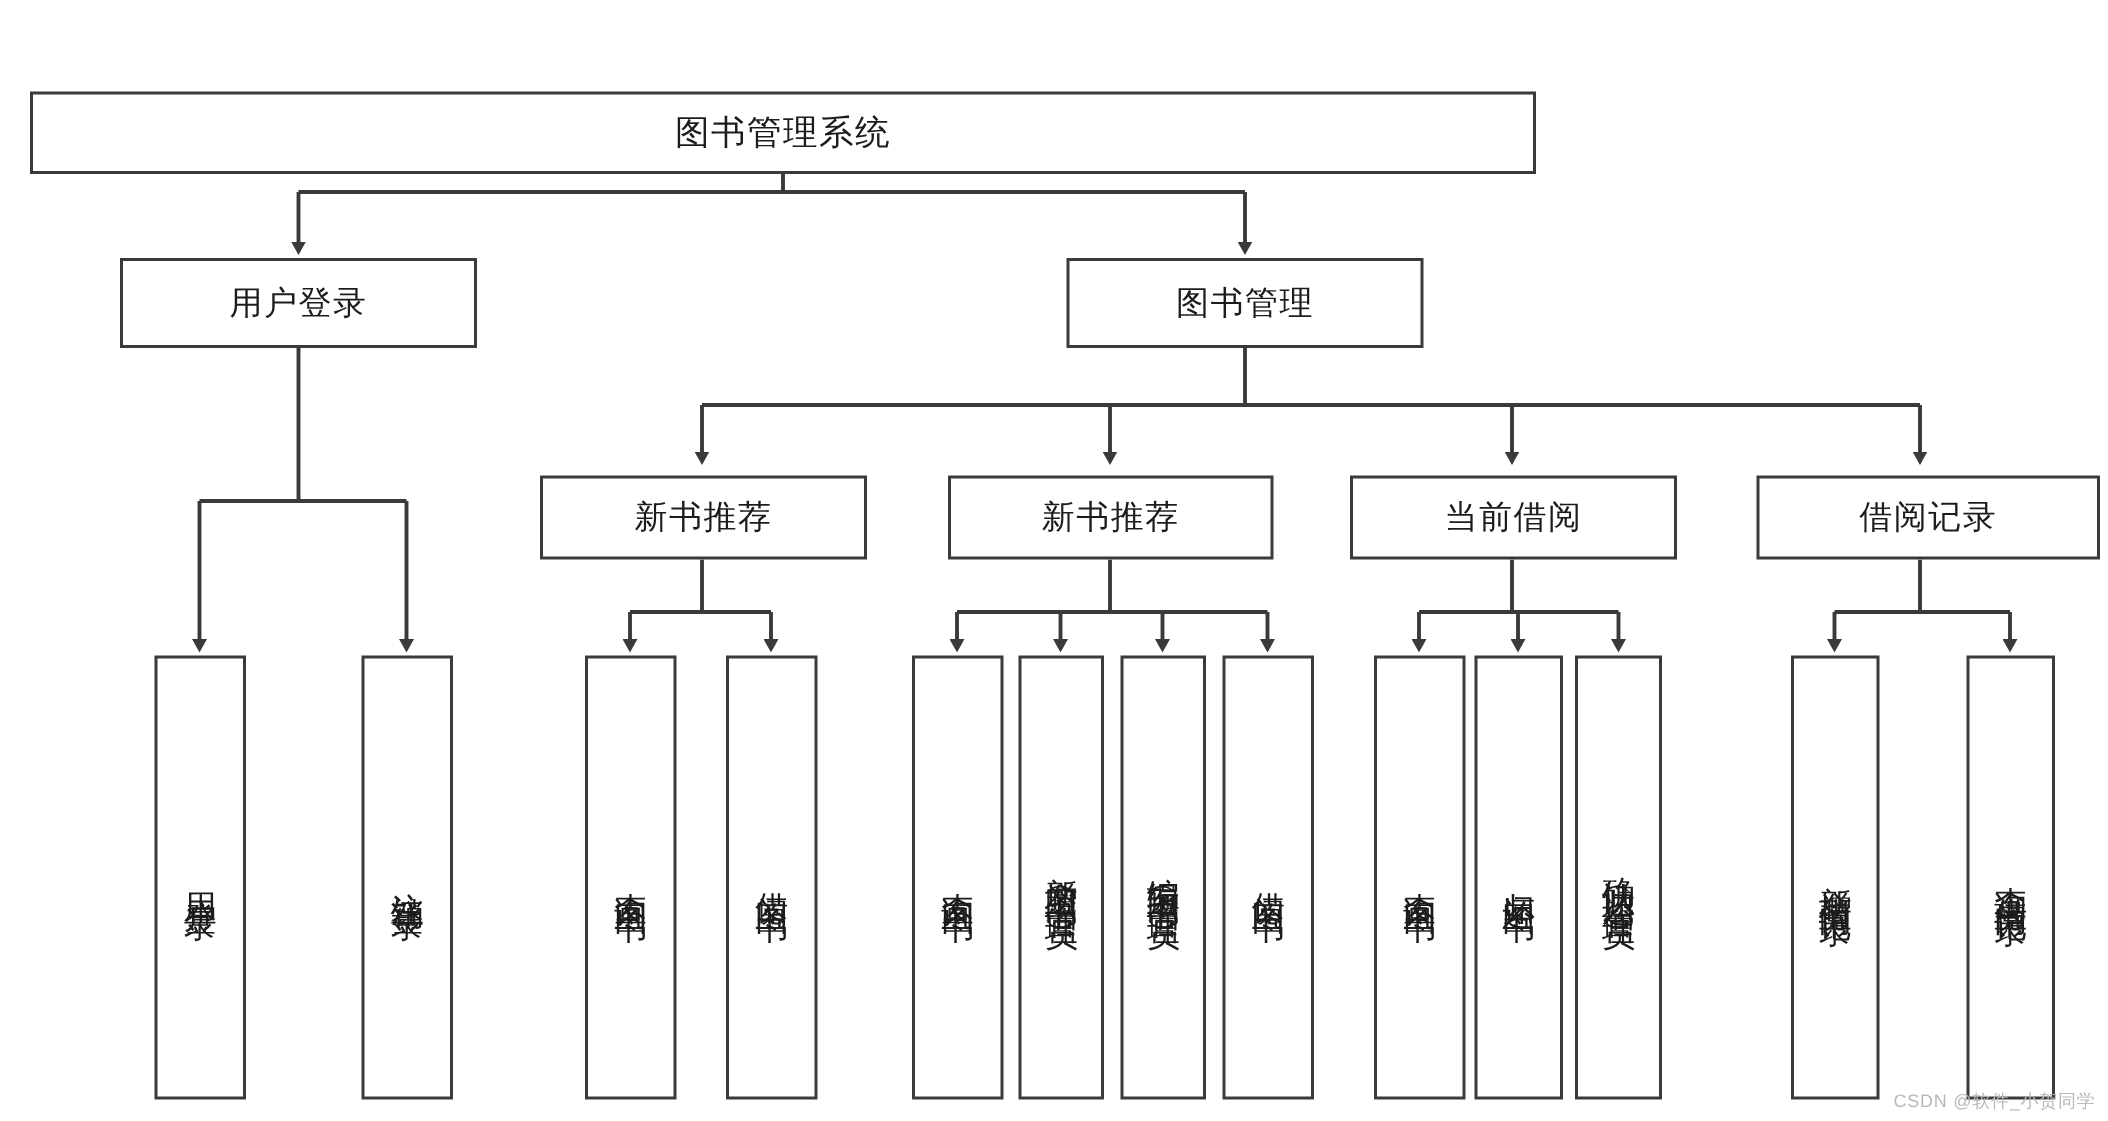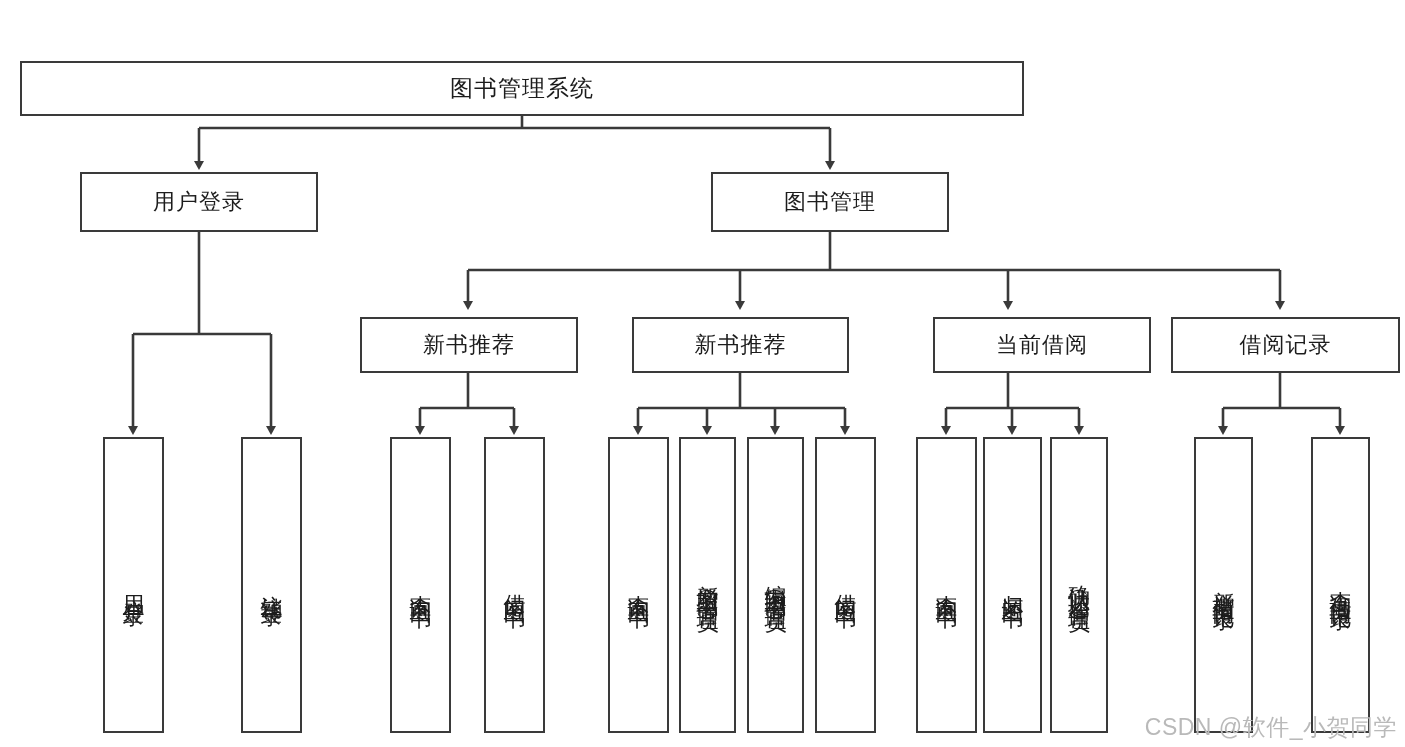--- a/index.html
+++ b/index.html
@@ -23,21 +23,21 @@
     font-size:22px;
     letter-spacing:4px;
     line-height:1;
     padding:10px 0;
   }
   .title-box{ font-size:23px;margin-top:48px; }
   .watermark{
     position:absolute;
     right:8px;
     bottom:4px;
-    font-size:23px;
+    font-size:12px;
     color:#b9b9b9;
     letter-spacing:0.5px;
     white-space:nowrap;
     pointer-events:none;
   }
 </style>
 </head>
 <body>
 
 <div id="stage">
@@ -92,21 +92,21 @@
     </g>
   </svg>
 
   <div class="node-box node-h title-box" style="left:20px;top:13px;width:1004px;height:55px;">图书管理系统</div>
 
   <div class="node-box node-h" style="left:80px;top:172px;width:238px;height:60px;">用户登录</div>
   <div class="node-box node-h" style="left:711px;top:172px;width:238px;height:60px;">图书管理</div>
 
   <div class="node-box node-h" style="left:360px;top:317px;width:218px;height:56px;">新书推荐</div>
   <div class="node-box node-h" style="left:632px;top:317px;width:217px;height:56px;">新书推荐</div>
-  <div class="node-box node-h" style="left:900px;top:317px;width:218px;height:56px;margin-left:33px;">当前借阅</div>
+  <div class="node-box node-h" style="left:900px;top:317px;width:218px;height:56px;">当前借阅</div>
   <div class="node-box node-h" style="left:1171px;top:317px;width:229px;height:56px;">借阅记录</div>
 
   <div class="node-box node-v" style="left:103px;top:437px;width:61px;height:296px;">用户登录</div>
   <div class="node-box node-v" style="left:241px;top:437px;width:61px;height:296px;">注销登录</div>
 
   <div class="node-box node-v" style="left:390px;top:437px;width:61px;height:296px;">查询图书</div>
   <div class="node-box node-v" style="left:484px;top:437px;width:61px;height:296px;">借阅图书</div>
 
   <div class="node-box node-v" style="left:608px;top:437px;width:61px;height:296px;">查询图书</div>
   <div class="node-box node-v" style="left:679px;top:437px;width:57px;height:296px;">新增图书（管理员）</div>

